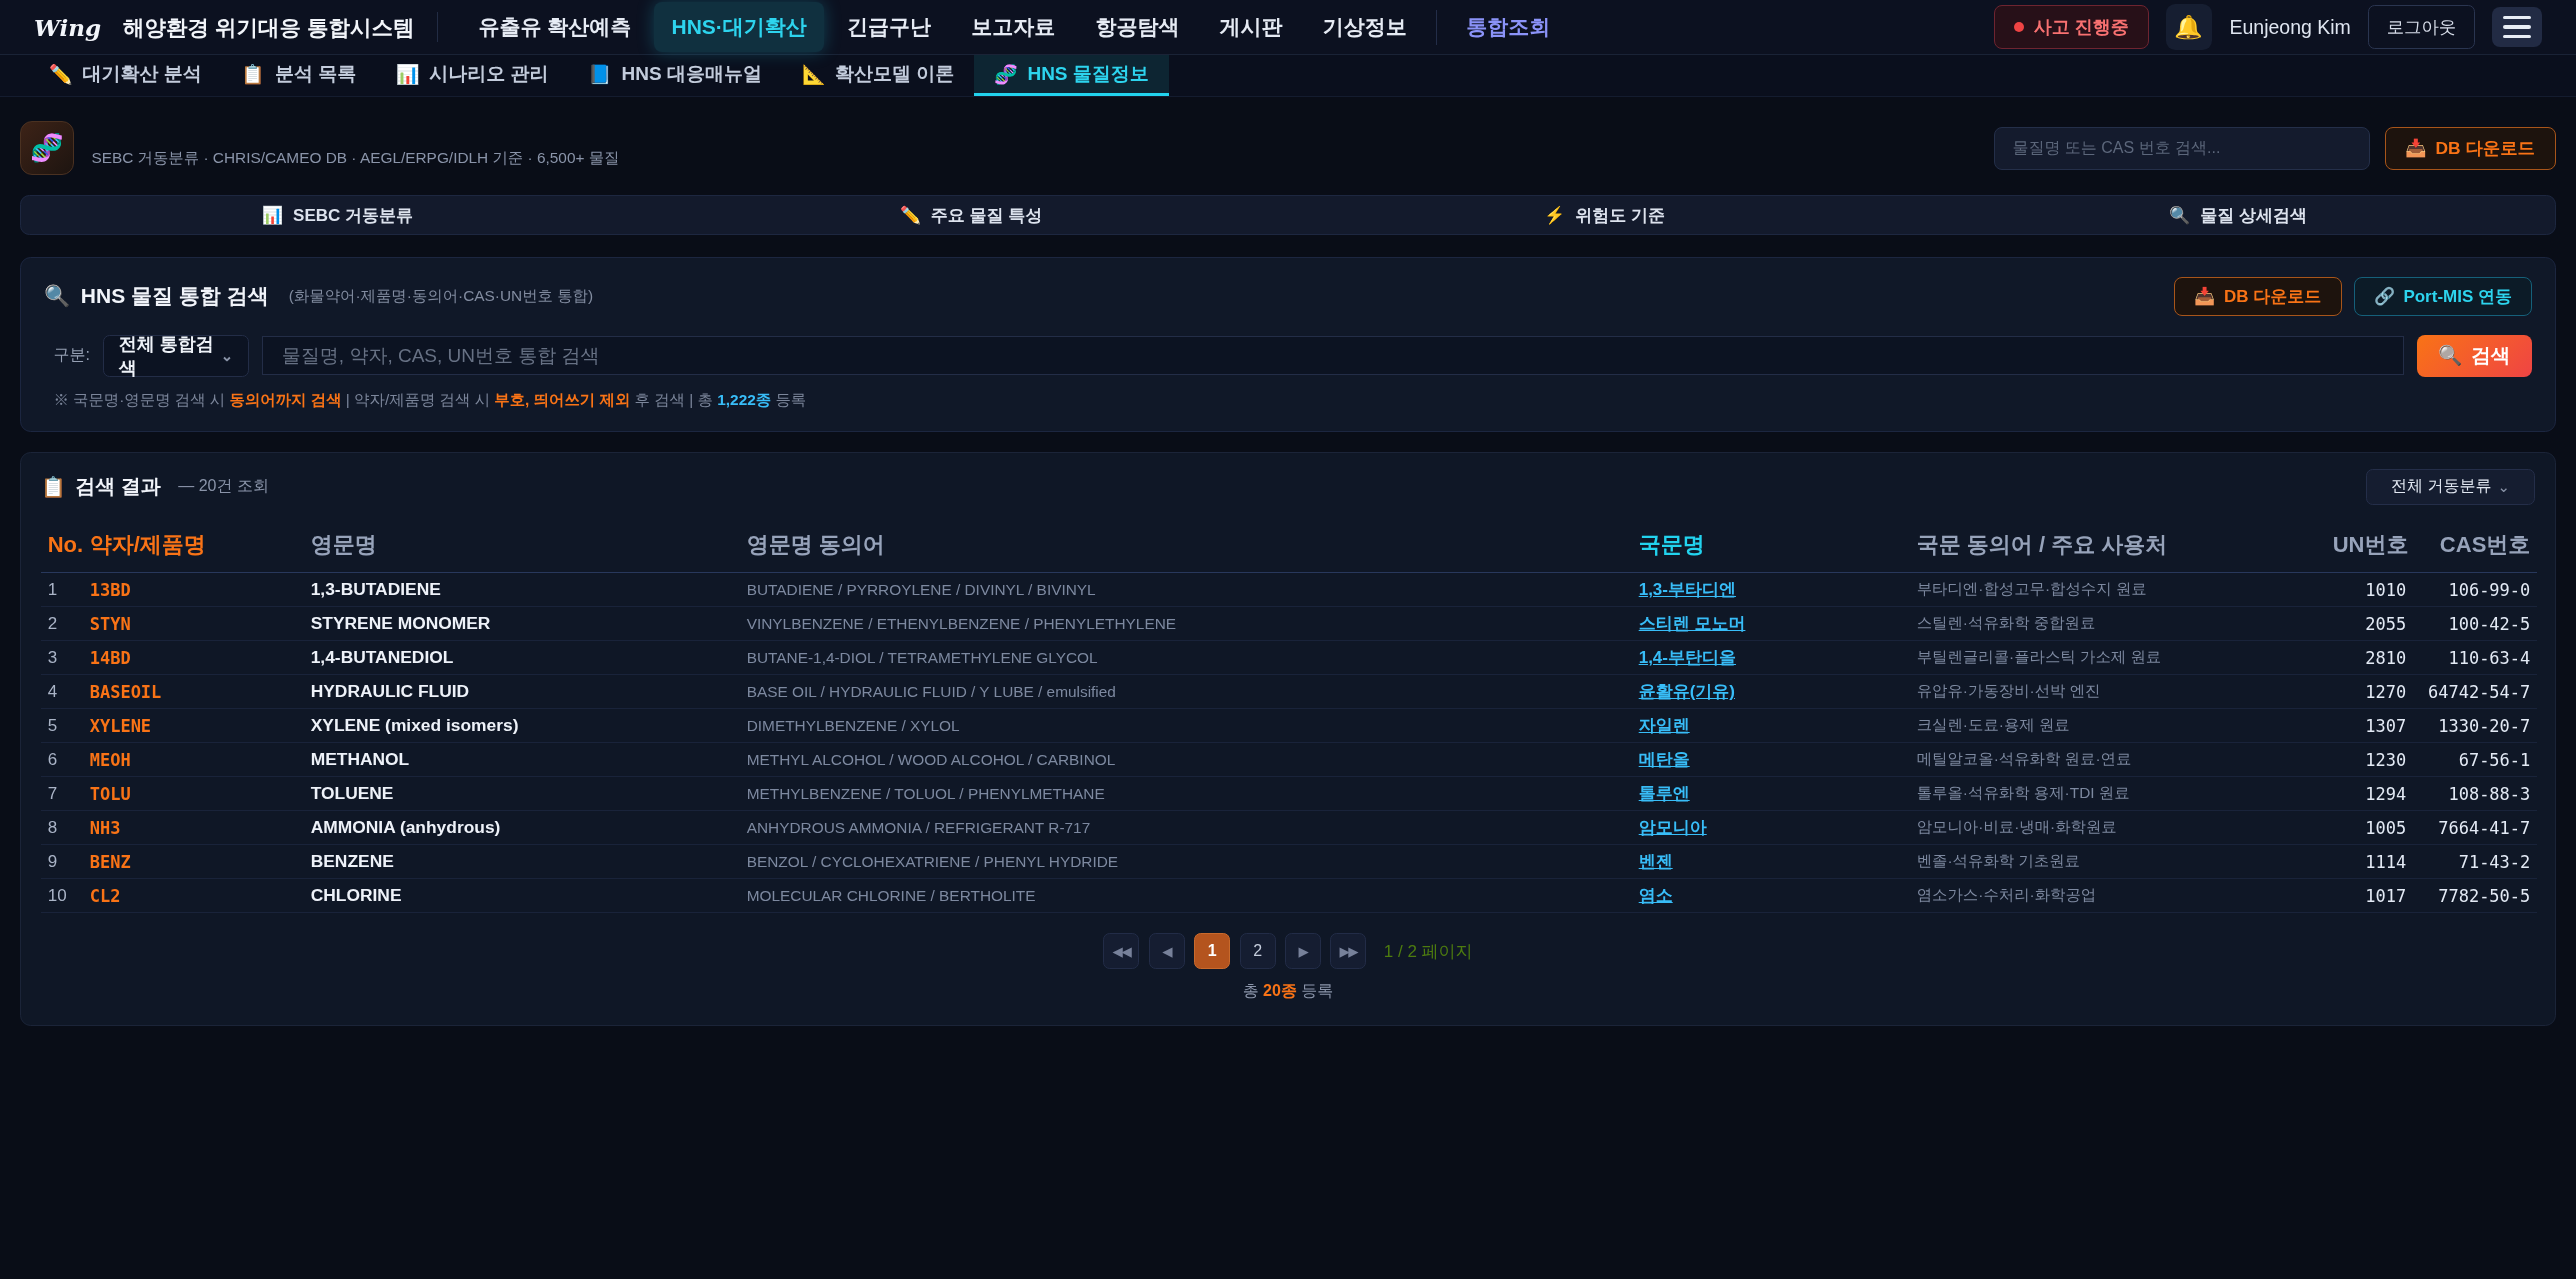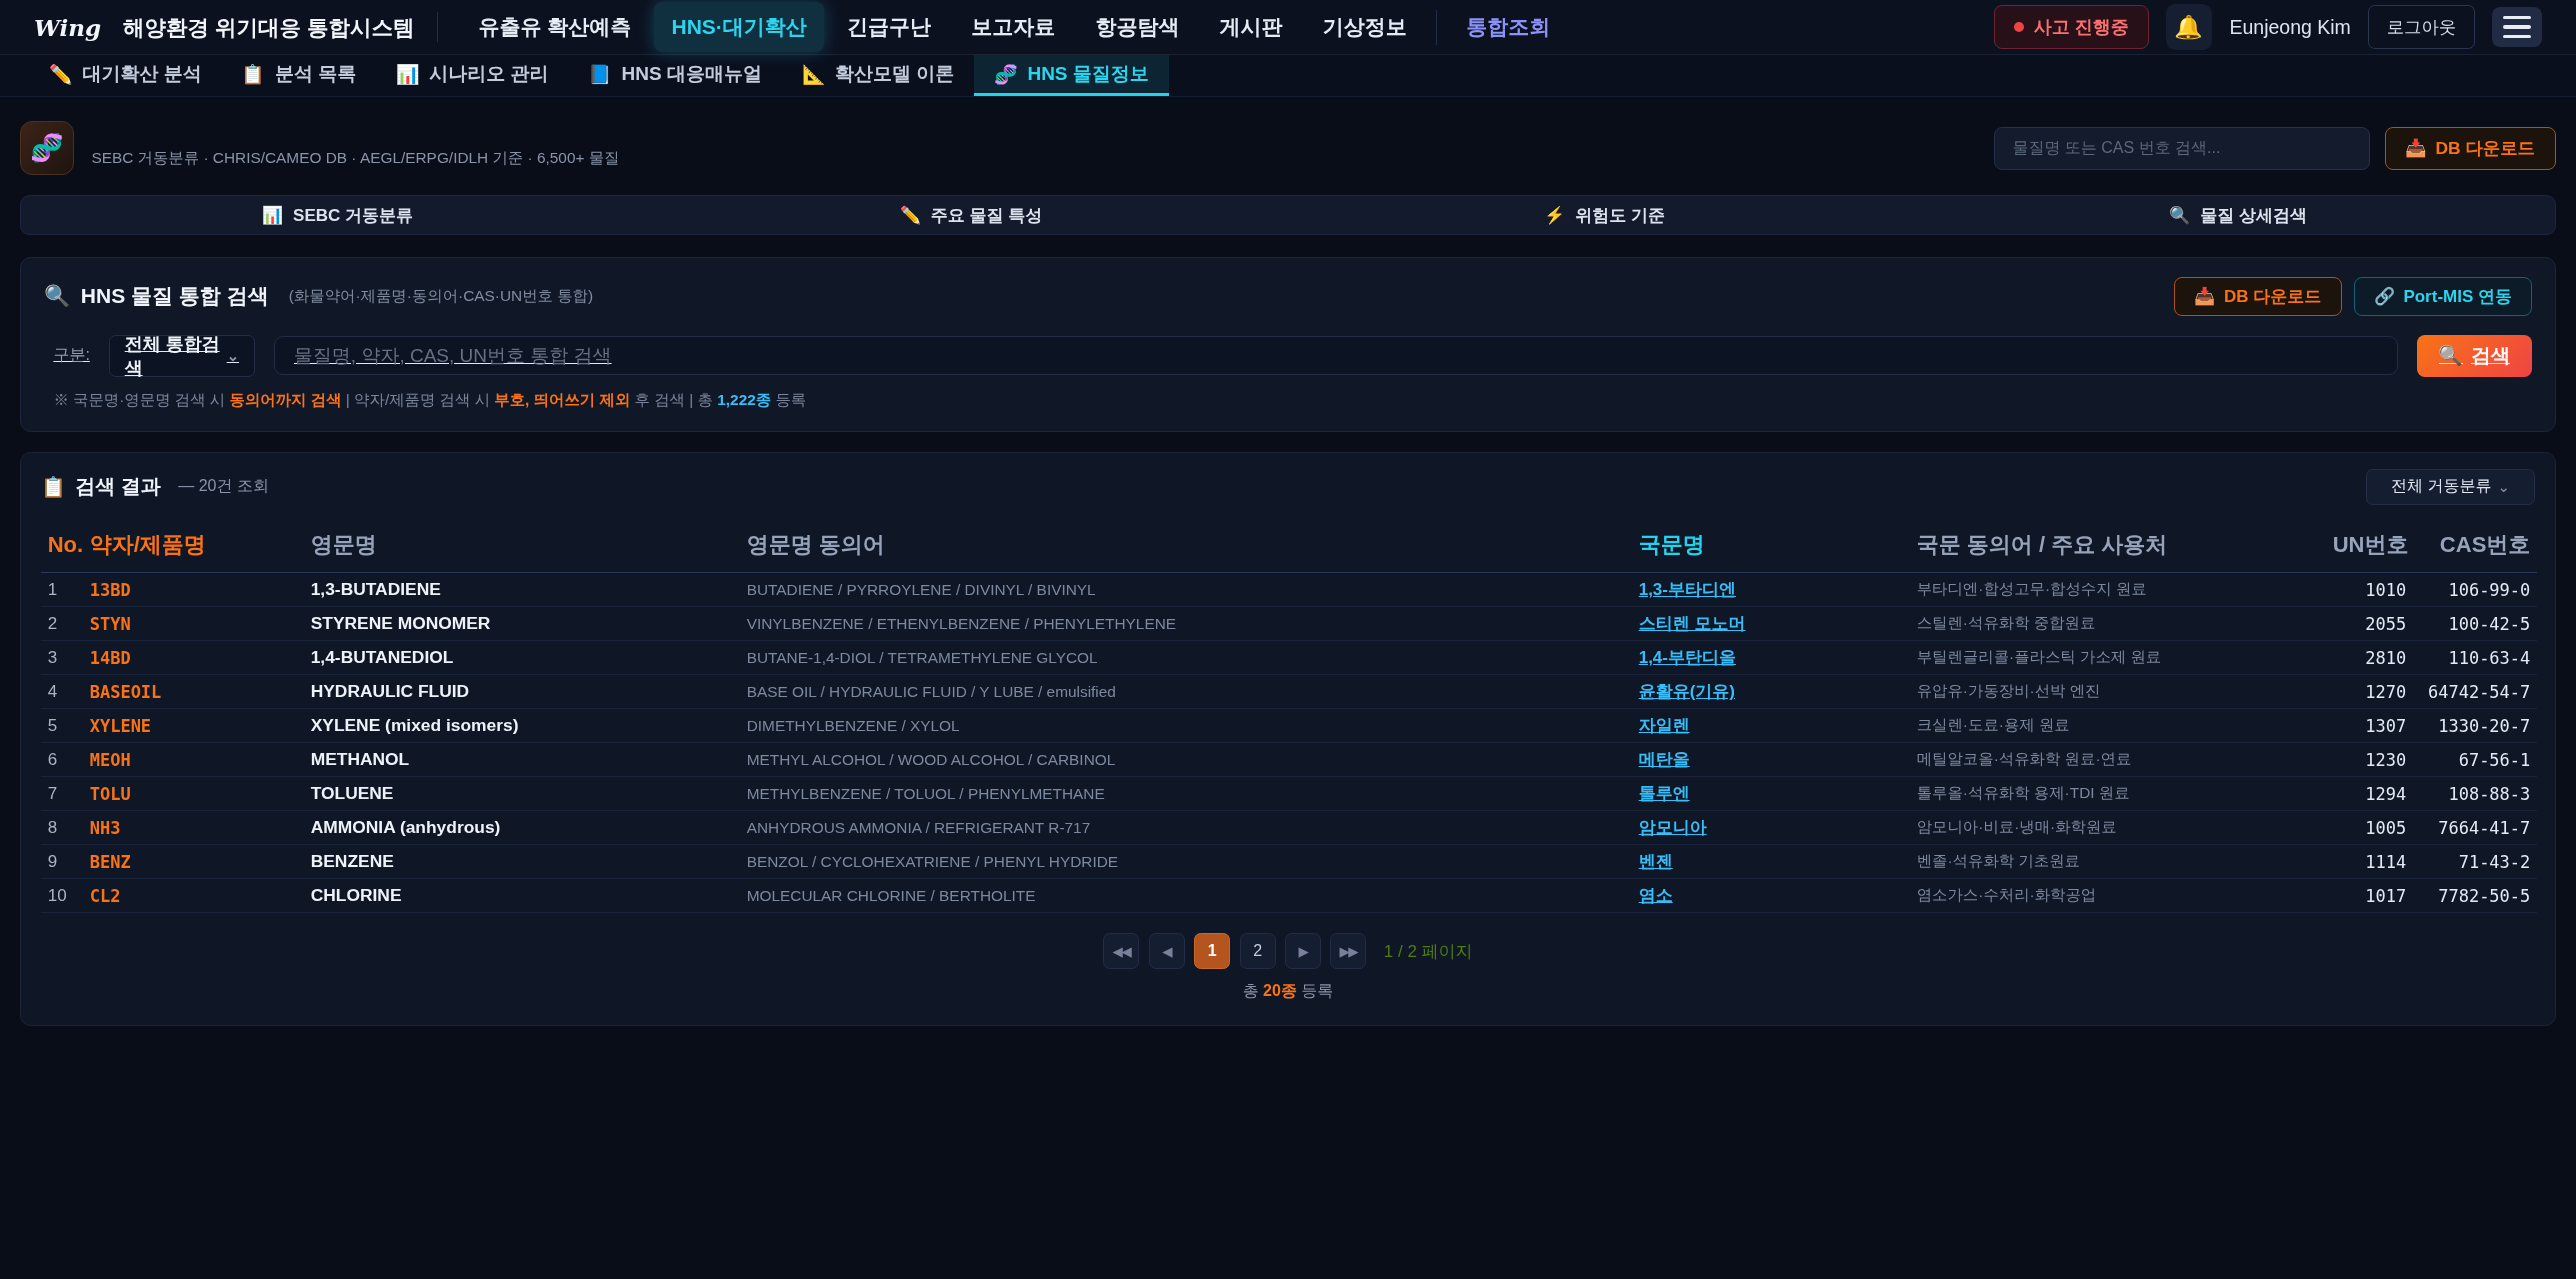--- a/index.html
+++ b/index.html
@@ -46,25 +46,25 @@
   .feature { flex:1; display:flex; align-items:center; justify-content:center; gap:9.4px; font-size:17px; font-weight:bold; color:#dde3ee; }
   .feature .ficon { font-size:17px; }
 
   
   .search-panel { margin:21.5px 20px 0; background:#101828; border:0.7px solid #1c2640; border-radius:10.7px; padding:19px 23px 20px; }
   .sp-head { display:flex; align-items:center; }
   .sp-title { font-size:21px; font-weight:bold; color:#f1f4fa; display:flex; align-items:center; gap:10.7px; }
   .sp-note { font-size:15.4px; color:#828ca0; font-weight:normal; margin-left:9.4px; }
   .sp-head .spacer { flex:1; }
   .sp-head .btn-orange-outline { height:39px; font-size:17px; margin-left:0; margin-right:12px; }
-  .sp-controls { display:flex; align-items:center; margin-top:19px; gap:19px;text-decoration:underline; }
+  .sp-controls { display:flex; align-items:center; margin-top:19px; gap:13px; }
   .sp-label { font-size:16px; color:#96a0b4; white-space:nowrap; margin-left:9.4px; }
   .sp-select { width:146px; height:42px; background:#0c1322; border:0.7px solid #232d47; border-radius:6.7px; display:flex; align-items:center; justify-content:space-between; padding:0 14.8px; font-size:18px; font-weight:bold; color:#eef2f8; cursor:pointer; }
   .chev { font-size:14.8px; color:#8a94a8; }
-  .sp-input { flex:1; height:39px; background:#0c1322; border:0.7px solid #232d47; border-radius:9px; color:#e5e9f2; font-size:19px; padding:12px 19px; font-family:inherit; }
+  .sp-input { flex:1; height:39px; background:#0c1322; border:0.7px solid #232d47; border-radius:0; color:#e5e9f2; font-size:19px; padding:12px 19px; font-family:inherit; }
   .sp-input::placeholder { color:#677184; }
   .btn-search { width:115px; height:42px; border:none; border-radius:8px; background:linear-gradient(135deg,#f97316,#ef4444); color:#fff; font-size:19.5px; font-weight:bold; display:flex; align-items:center; justify-content:center; gap:8px; cursor:pointer; font-family:inherit; }
   .sp-hint { margin-top:13.4px; margin-left:9.4px; font-size:15.4px; color:#7c869b; }
   .sp-hint .hl-orange { color:#f97316; font-weight:bold; }
   .sp-hint .hl-cyan { color:#38bdf8; font-weight:bold; }
 
   
   .results-panel { margin:20px 20px 0; background:#0f1726; border:0.7px solid #1b2438; border-radius:10.7px; padding:16px 20px 23px; }
   .rp-head { display:flex; align-items:center; }
   .rp-title { font-size:20px; font-weight:bold; color:#f1f4fa; display:flex; align-items:center; gap:9.4px; }

